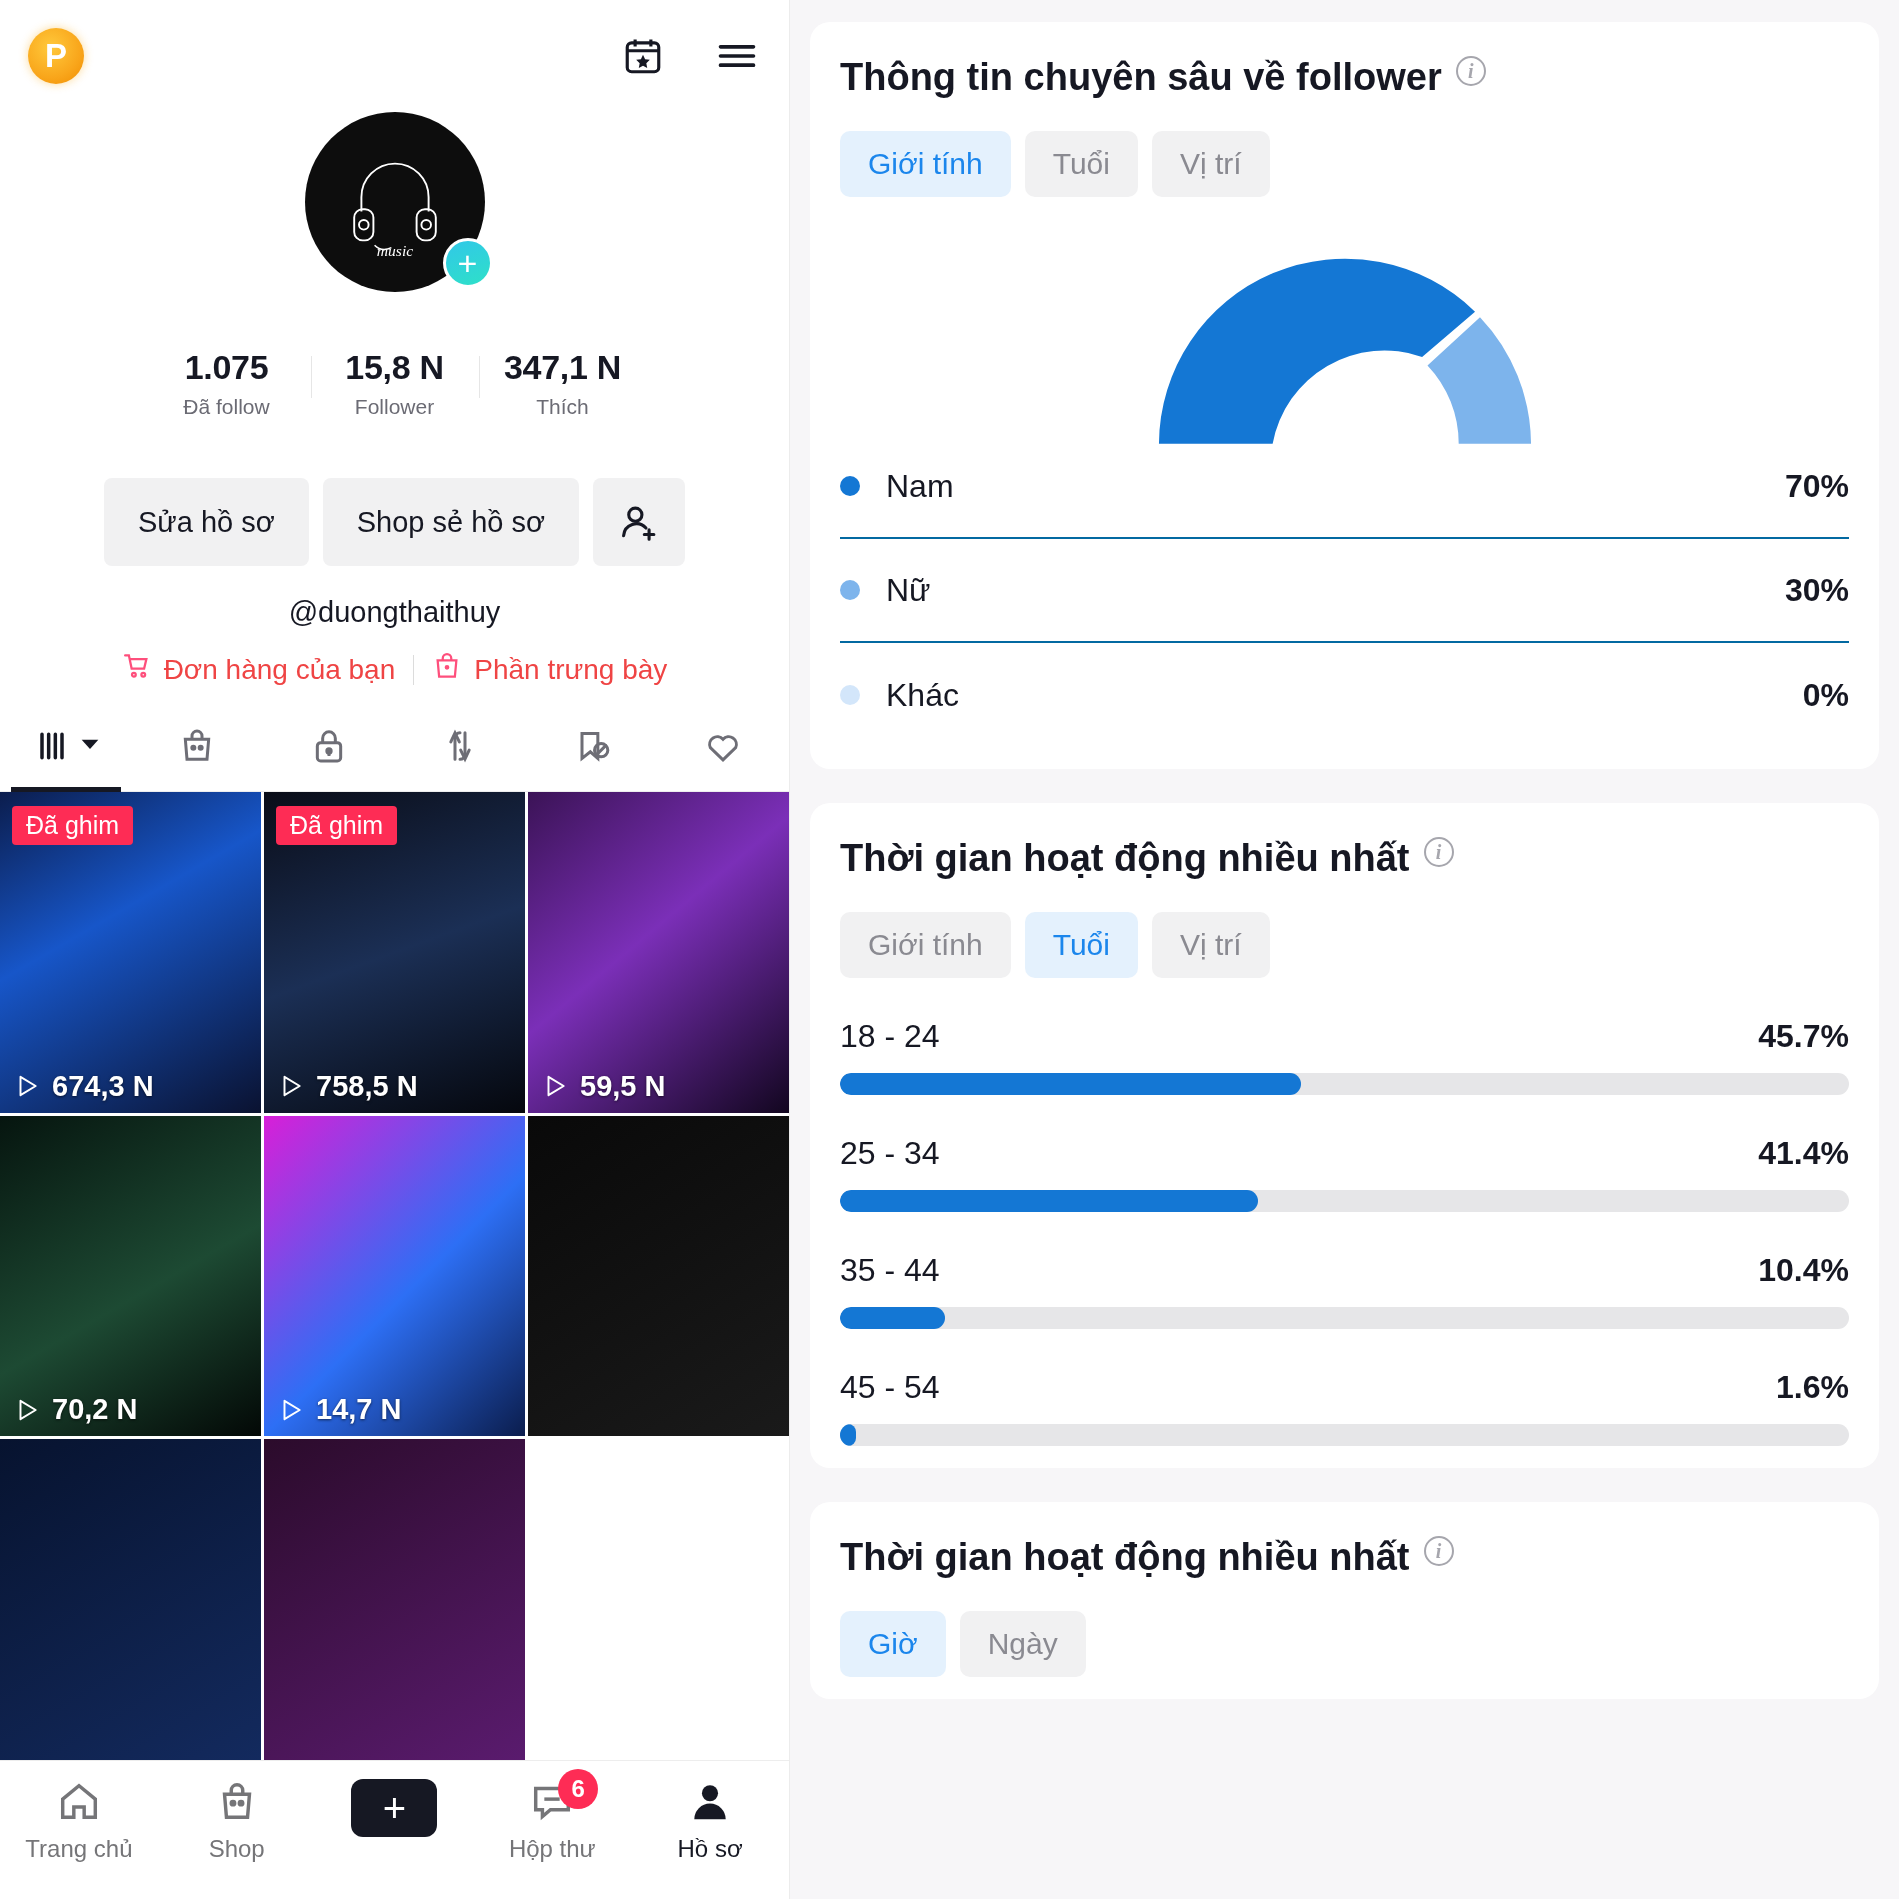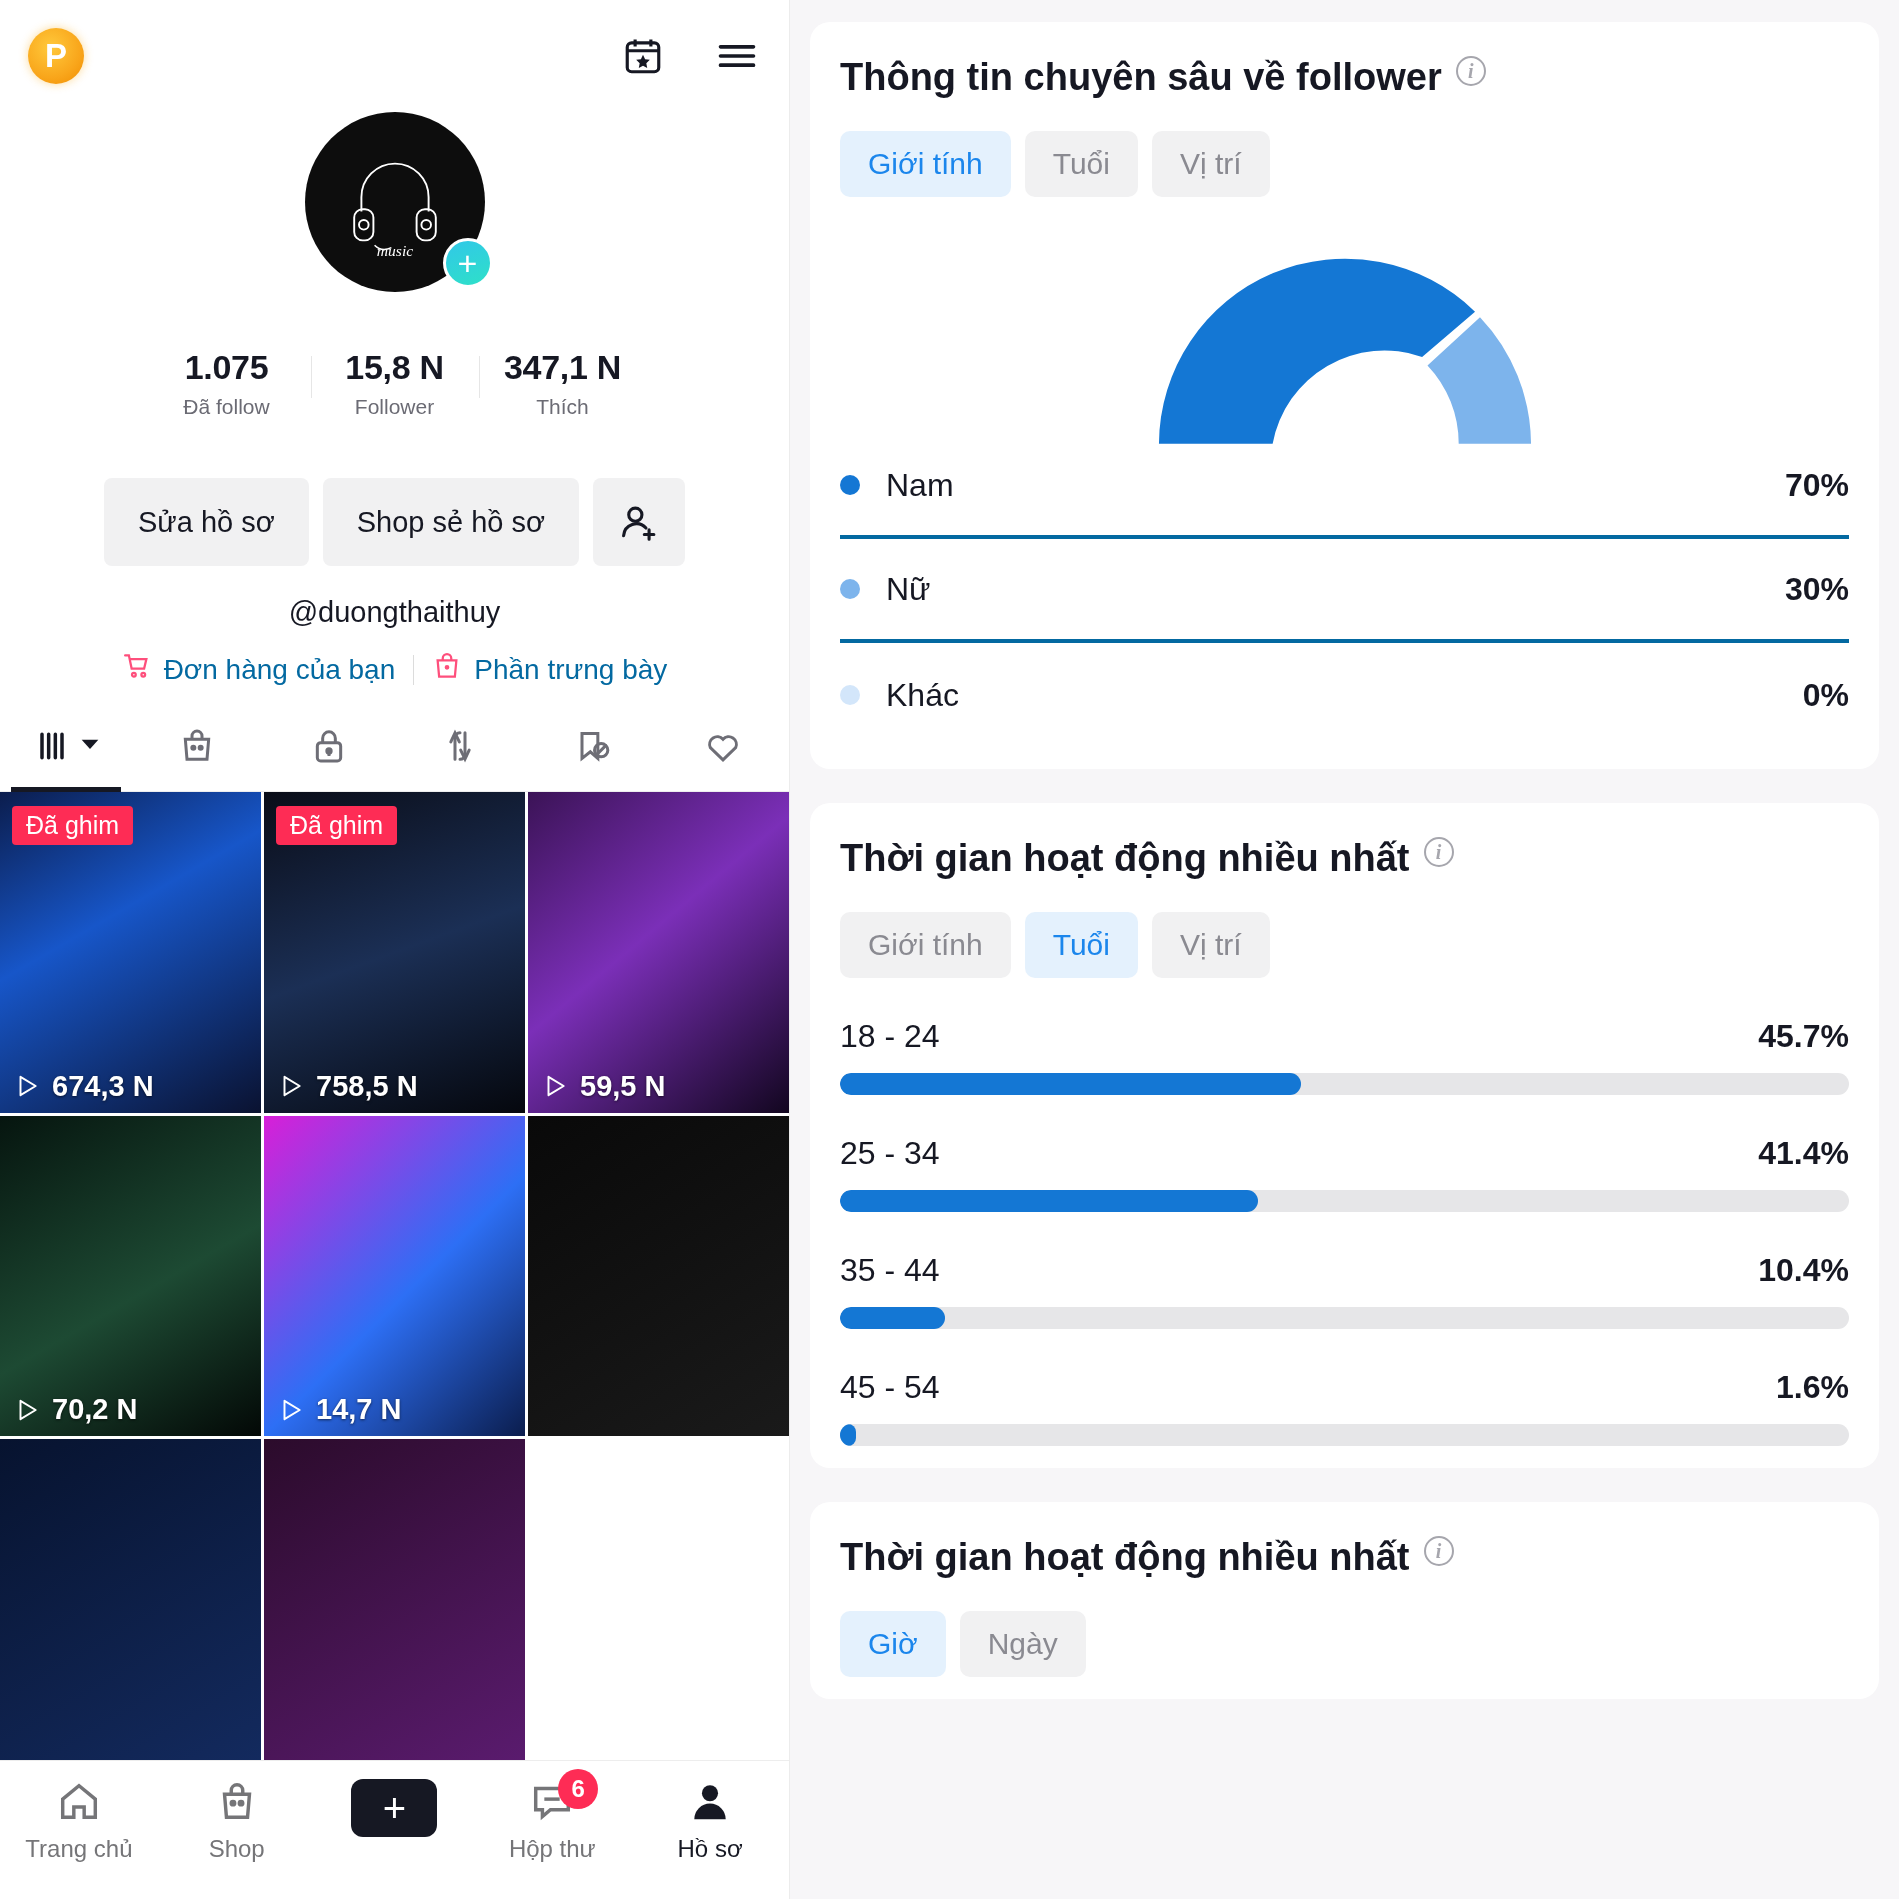--- a/index.html
+++ b/index.html
@@ -71,21 +71,21 @@
     background: #f1f1f2; border-radius: 8px;
     height: 88px; display: flex; align-items: center; justify-content: center;
     font-size: 29px; color: #161823; padding: 0 34px; font-weight: 500; margin-top: 25px;
   }
   .pbtn.icon-only { padding: 0; width: 92px; }
 
   .handle { text-align: center; font-size: 29px; color: #161823; margin-top: 30px; flex: none; }
 
   .shoplinks {
     display: flex; align-items: center; justify-content: center;
-    gap: 18px; margin-top: 22px; font-size: 28px; color: #0369a1; flex: none;
+    gap: 18px; margin-top: 22px; font-size: 28px; color: #ef4444; flex: none;
   }
   .shoplink { display: flex; align-items: center; gap: 12px; font-weight: 500; }
   .shop-div { width: 1px; height: 30px; background: #dcdcdc; }
 
   .tabs-row {
     display: flex; align-items: flex-end; margin-top: 26px;
     height: 78px; border-bottom: 1px solid #eeeeee; flex: none;
   }
   .tabitem {
     flex: 1; display: flex; align-items: center; justify-content: center;
@@ -160,21 +160,21 @@
     background: #f1f1f2; color: #8a8a91;
     border-radius: 10px; padding: 16px 28px;
     font-size: 30px; font-weight: 500;
   }
   .seg-btn.active { background: #e4f1fd; color: #1b86ec; }
 
   .gauge-wrap { display: flex; justify-content: center; margin-top: 40px; height: 180px; }
 
   .legend-row {
     display: flex; align-items: center; height: 104px;
-    border-bottom: 4px solid #0369a1; font-size: 32px; color: #161823;
+    border-bottom: 2px solid #0369a1; font-size: 32px; color: #161823;
   }
   .legend-row:last-child { border-bottom: none; }
   .dot { width: 20px; height: 20px; border-radius: 50%; margin-right: 26px; flex: none; }
   .legend-pct { margin-left: auto; font-weight: bold; font-size: 32px; }
 
   .bar-row { margin-top: 40px; }
   .bar-head { display: flex; align-items: baseline; font-size: 32px; color: #161823; }
   .bar-pct { margin-left: auto; font-weight: bold; }
   .bar-track {
     margin-top: 18px; height: 22px; border-radius: 11px; background: #e6e6e8; overflow: hidden;

